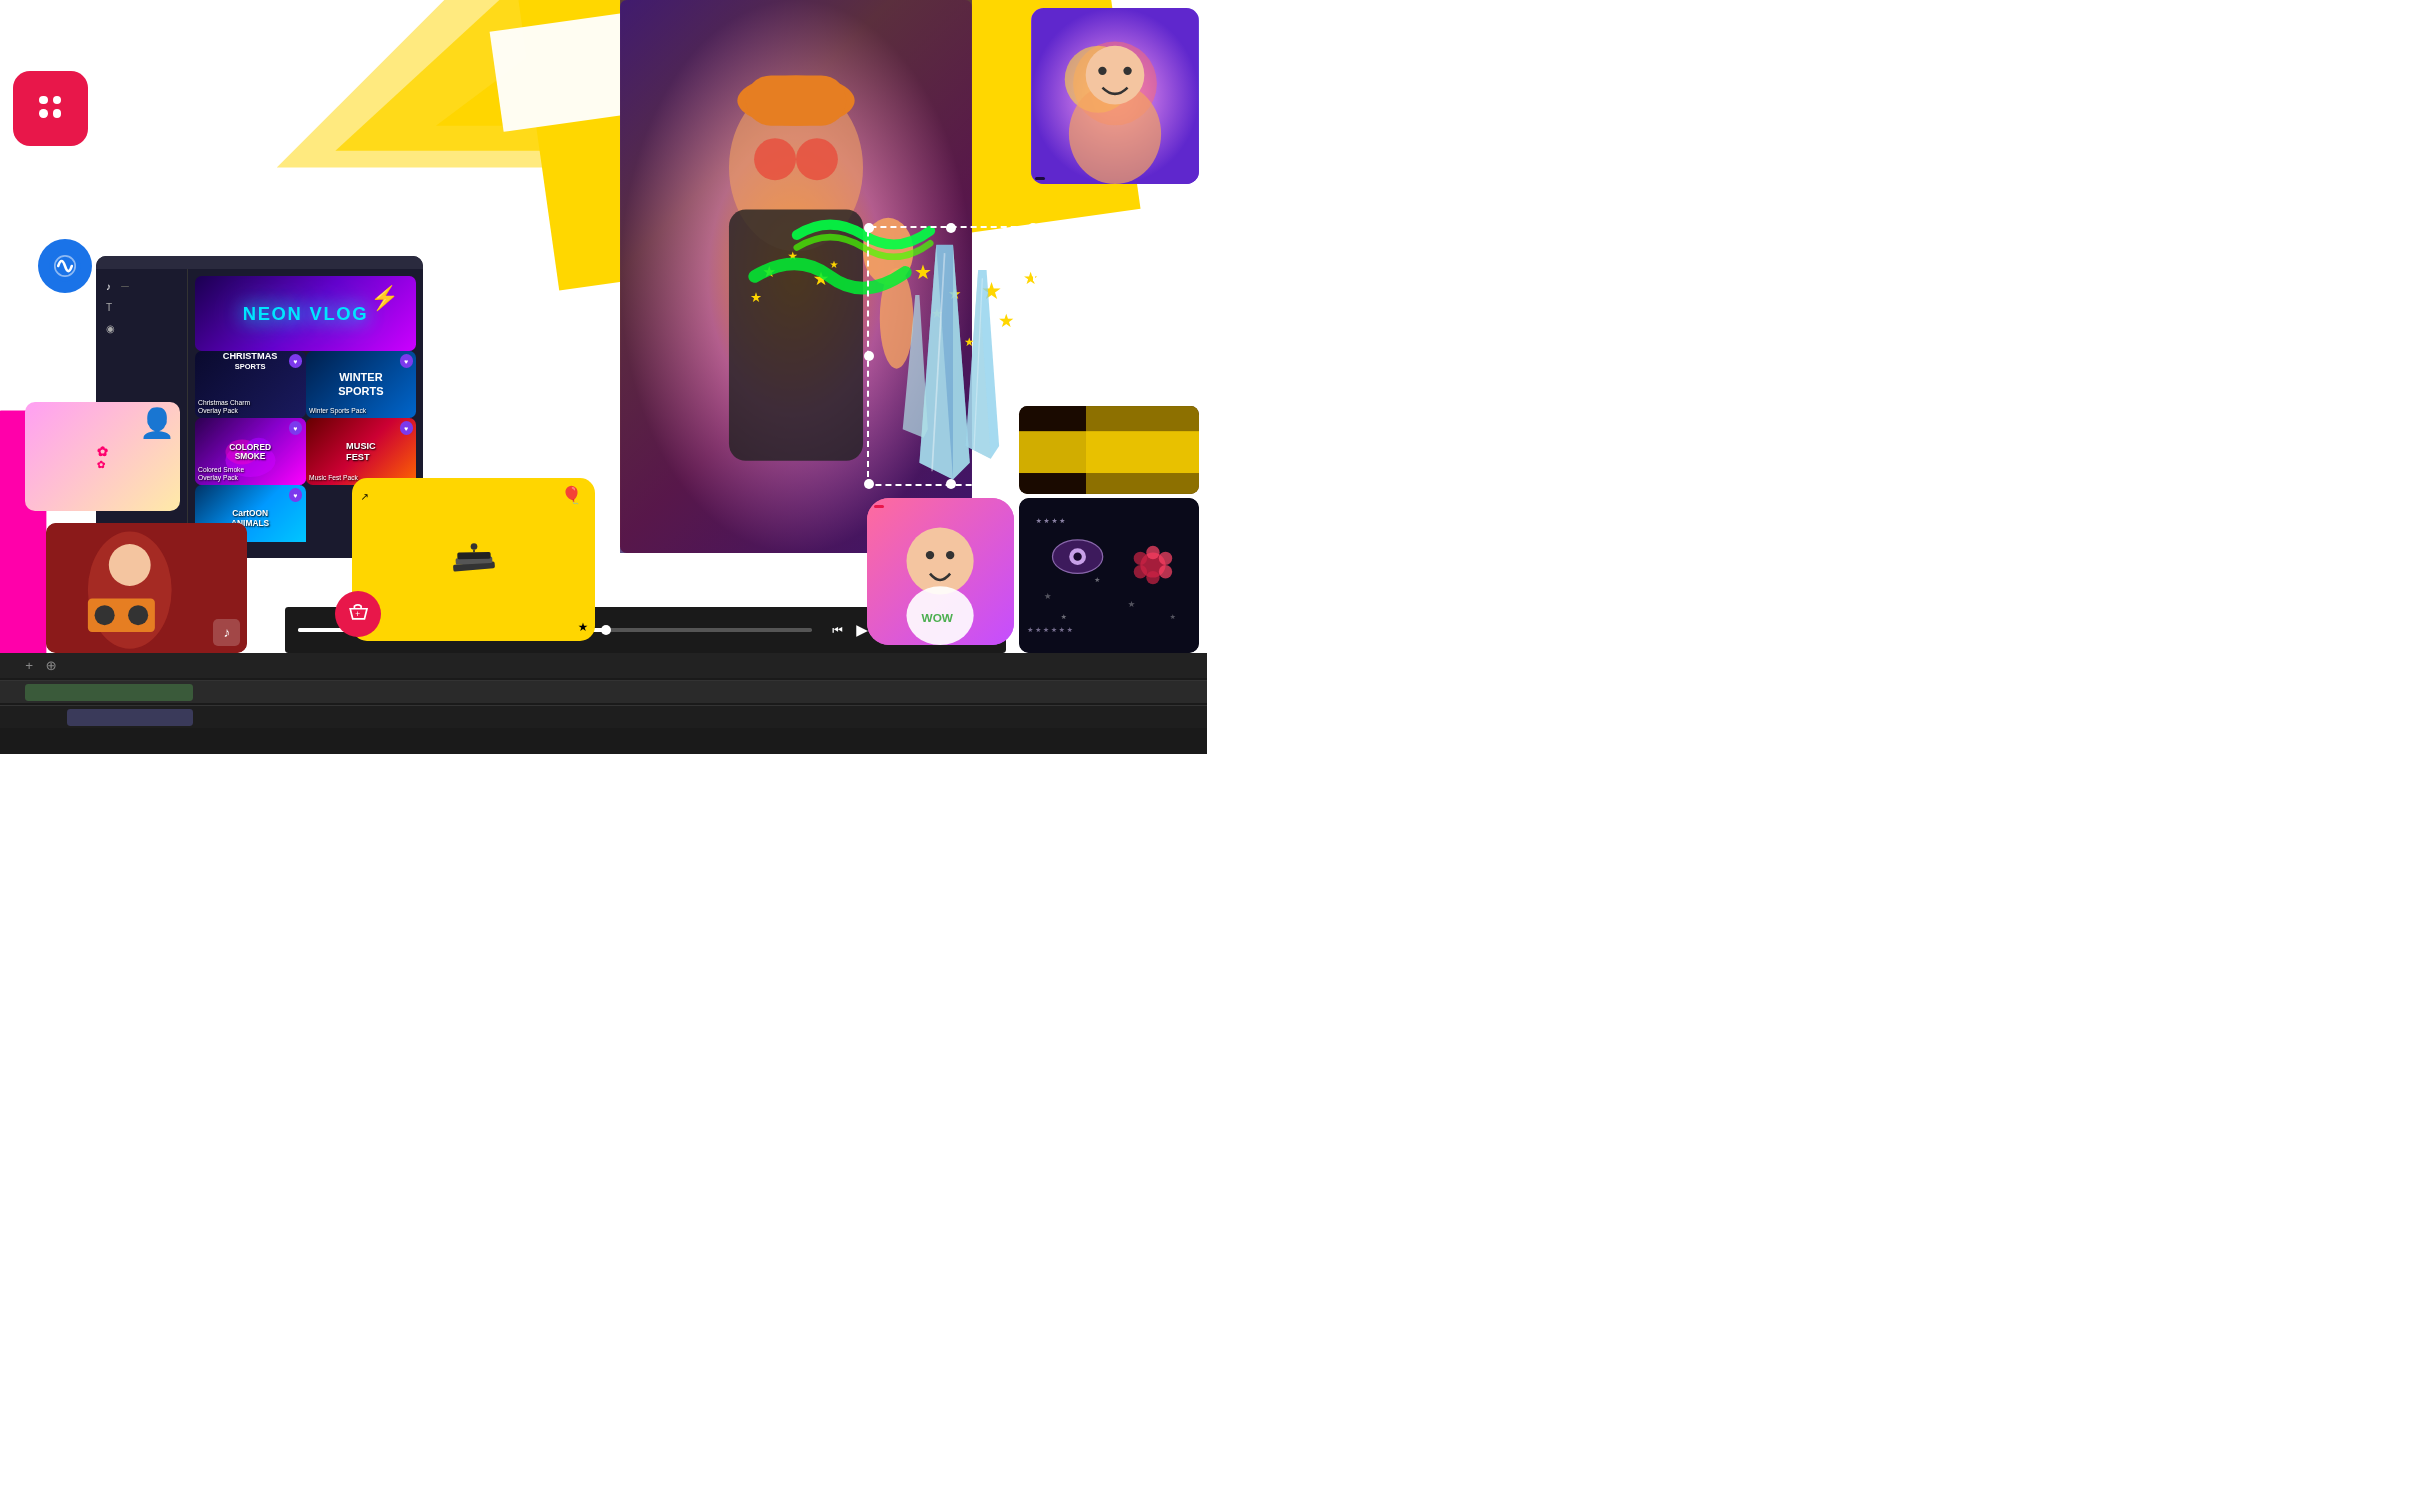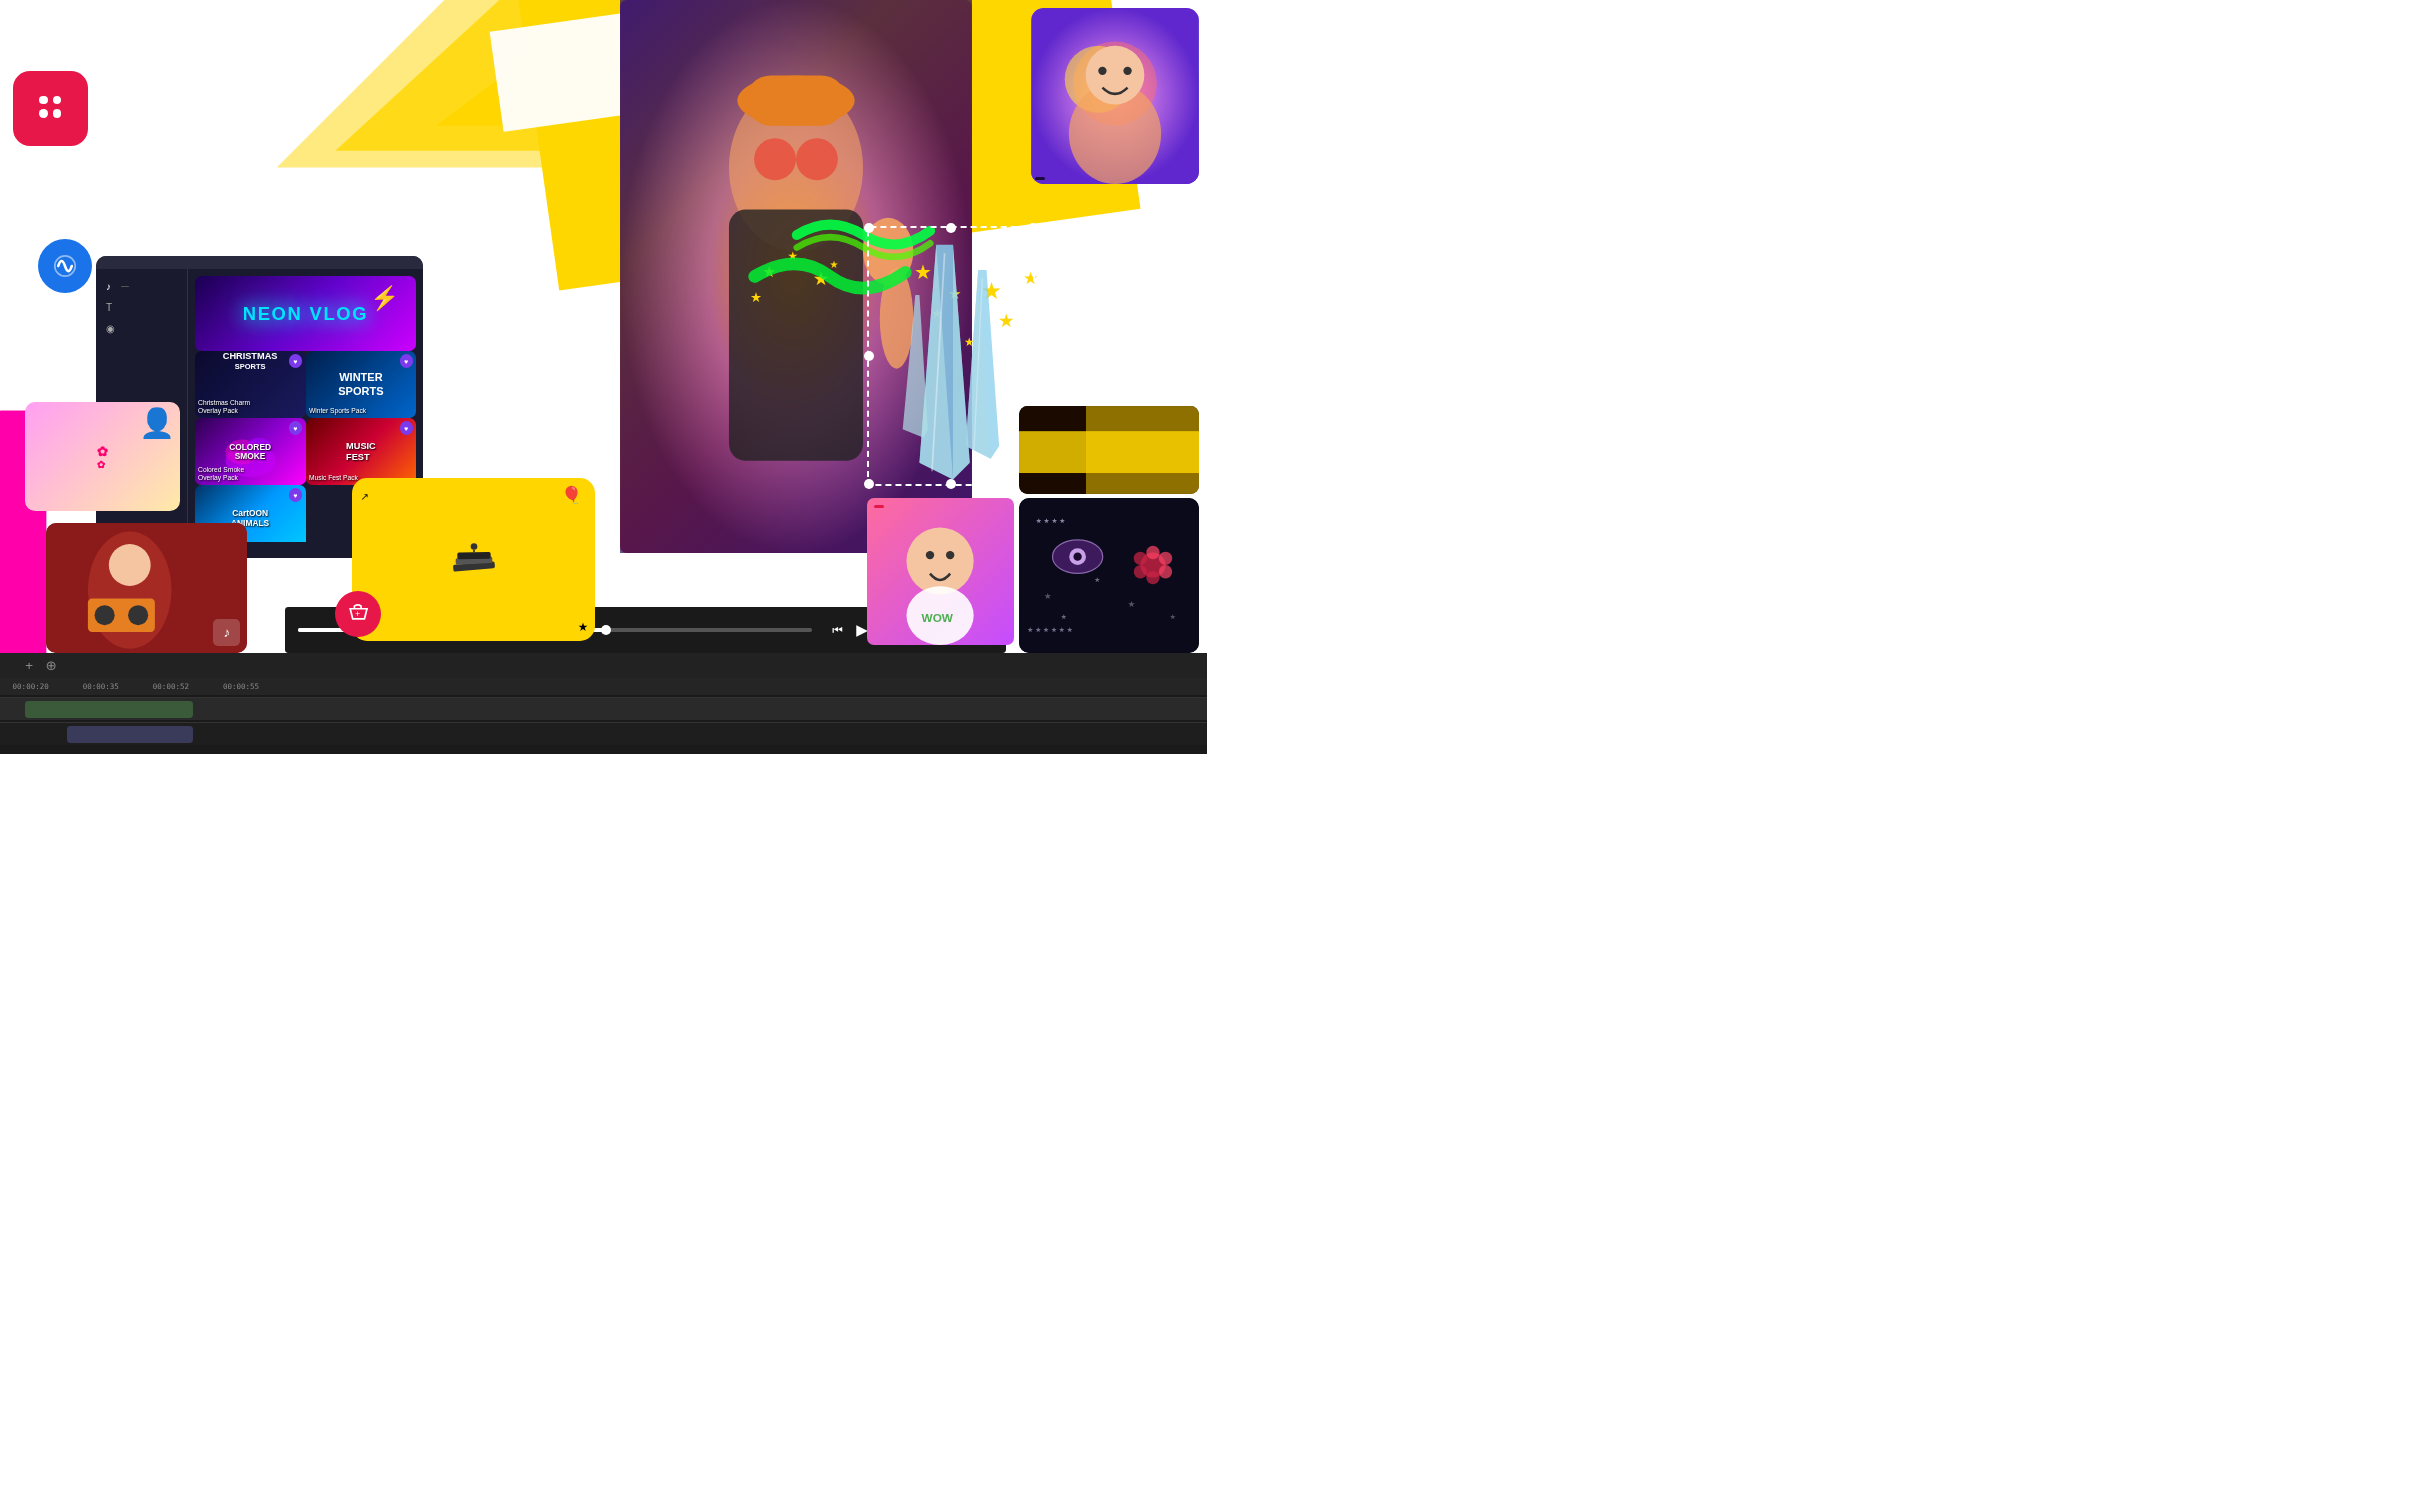--- a/index.html
+++ b/index.html
@@ -493,21 +493,21 @@
     }
 
     
     .wow-card {
       position: absolute;
       bottom: 109px;
       right: 193px;
       width: 147px;
       height: 147px;
       background: linear-gradient(135deg, #ff6b9d, #c44dff);
-      border-radius: 7px;
+      border-radius: 22px;
       z-index: 15;
       overflow: hidden;
       display: flex;
       align-items: flex-end;
       justify-content: center;
     }
     .wow-text {
       font-size: 30px;
       font-weight: 900;
       color: #fff;
@@ -950,26 +950,20 @@
   <span class="player-btn">⛶</span>
   <span class="player-btn">⋮</span>
 </div>
 
 <div class="timeline-area">
   <div class="timeline-header">
     <span style="color:#888;font-size:9.2px;font-family:Arial;"></span>
     <span style="color:#888;font-size:13.4px;">+</span>
     <span style="color:#888;font-size:13.4px;">⊕</span>
   </div>
-  <div class="timeline-ruler">
-    <span class="ruler-mark">00:00:20</span>
-    <span class="ruler-mark">00:00:35</span>
-    <span class="ruler-mark">00:00:52</span>
-    <span class="ruler-mark">00:00:55</span>
-  </div>
   <div class="timeline-track" style="background:#2a2a2a;height:23.5px;margin-top:1.7px;">
     <div style="position:absolute;left:25px;top:3.4px;width:168px;height:17px;background:#3a5a3a;border-radius:3.4px;"></div>
   </div>
   <div class="timeline-track" style="background:#1e1e1e;height:23.5px;margin-top:1.7px;">
     <div style="position:absolute;left:67px;top:3.4px;width:126px;height:17px;background:#3a3a5a;border-radius:3.4px;"></div>
   </div>
 </div>
 
 <div class="book-club-card">
   <div class="book-club-title">

